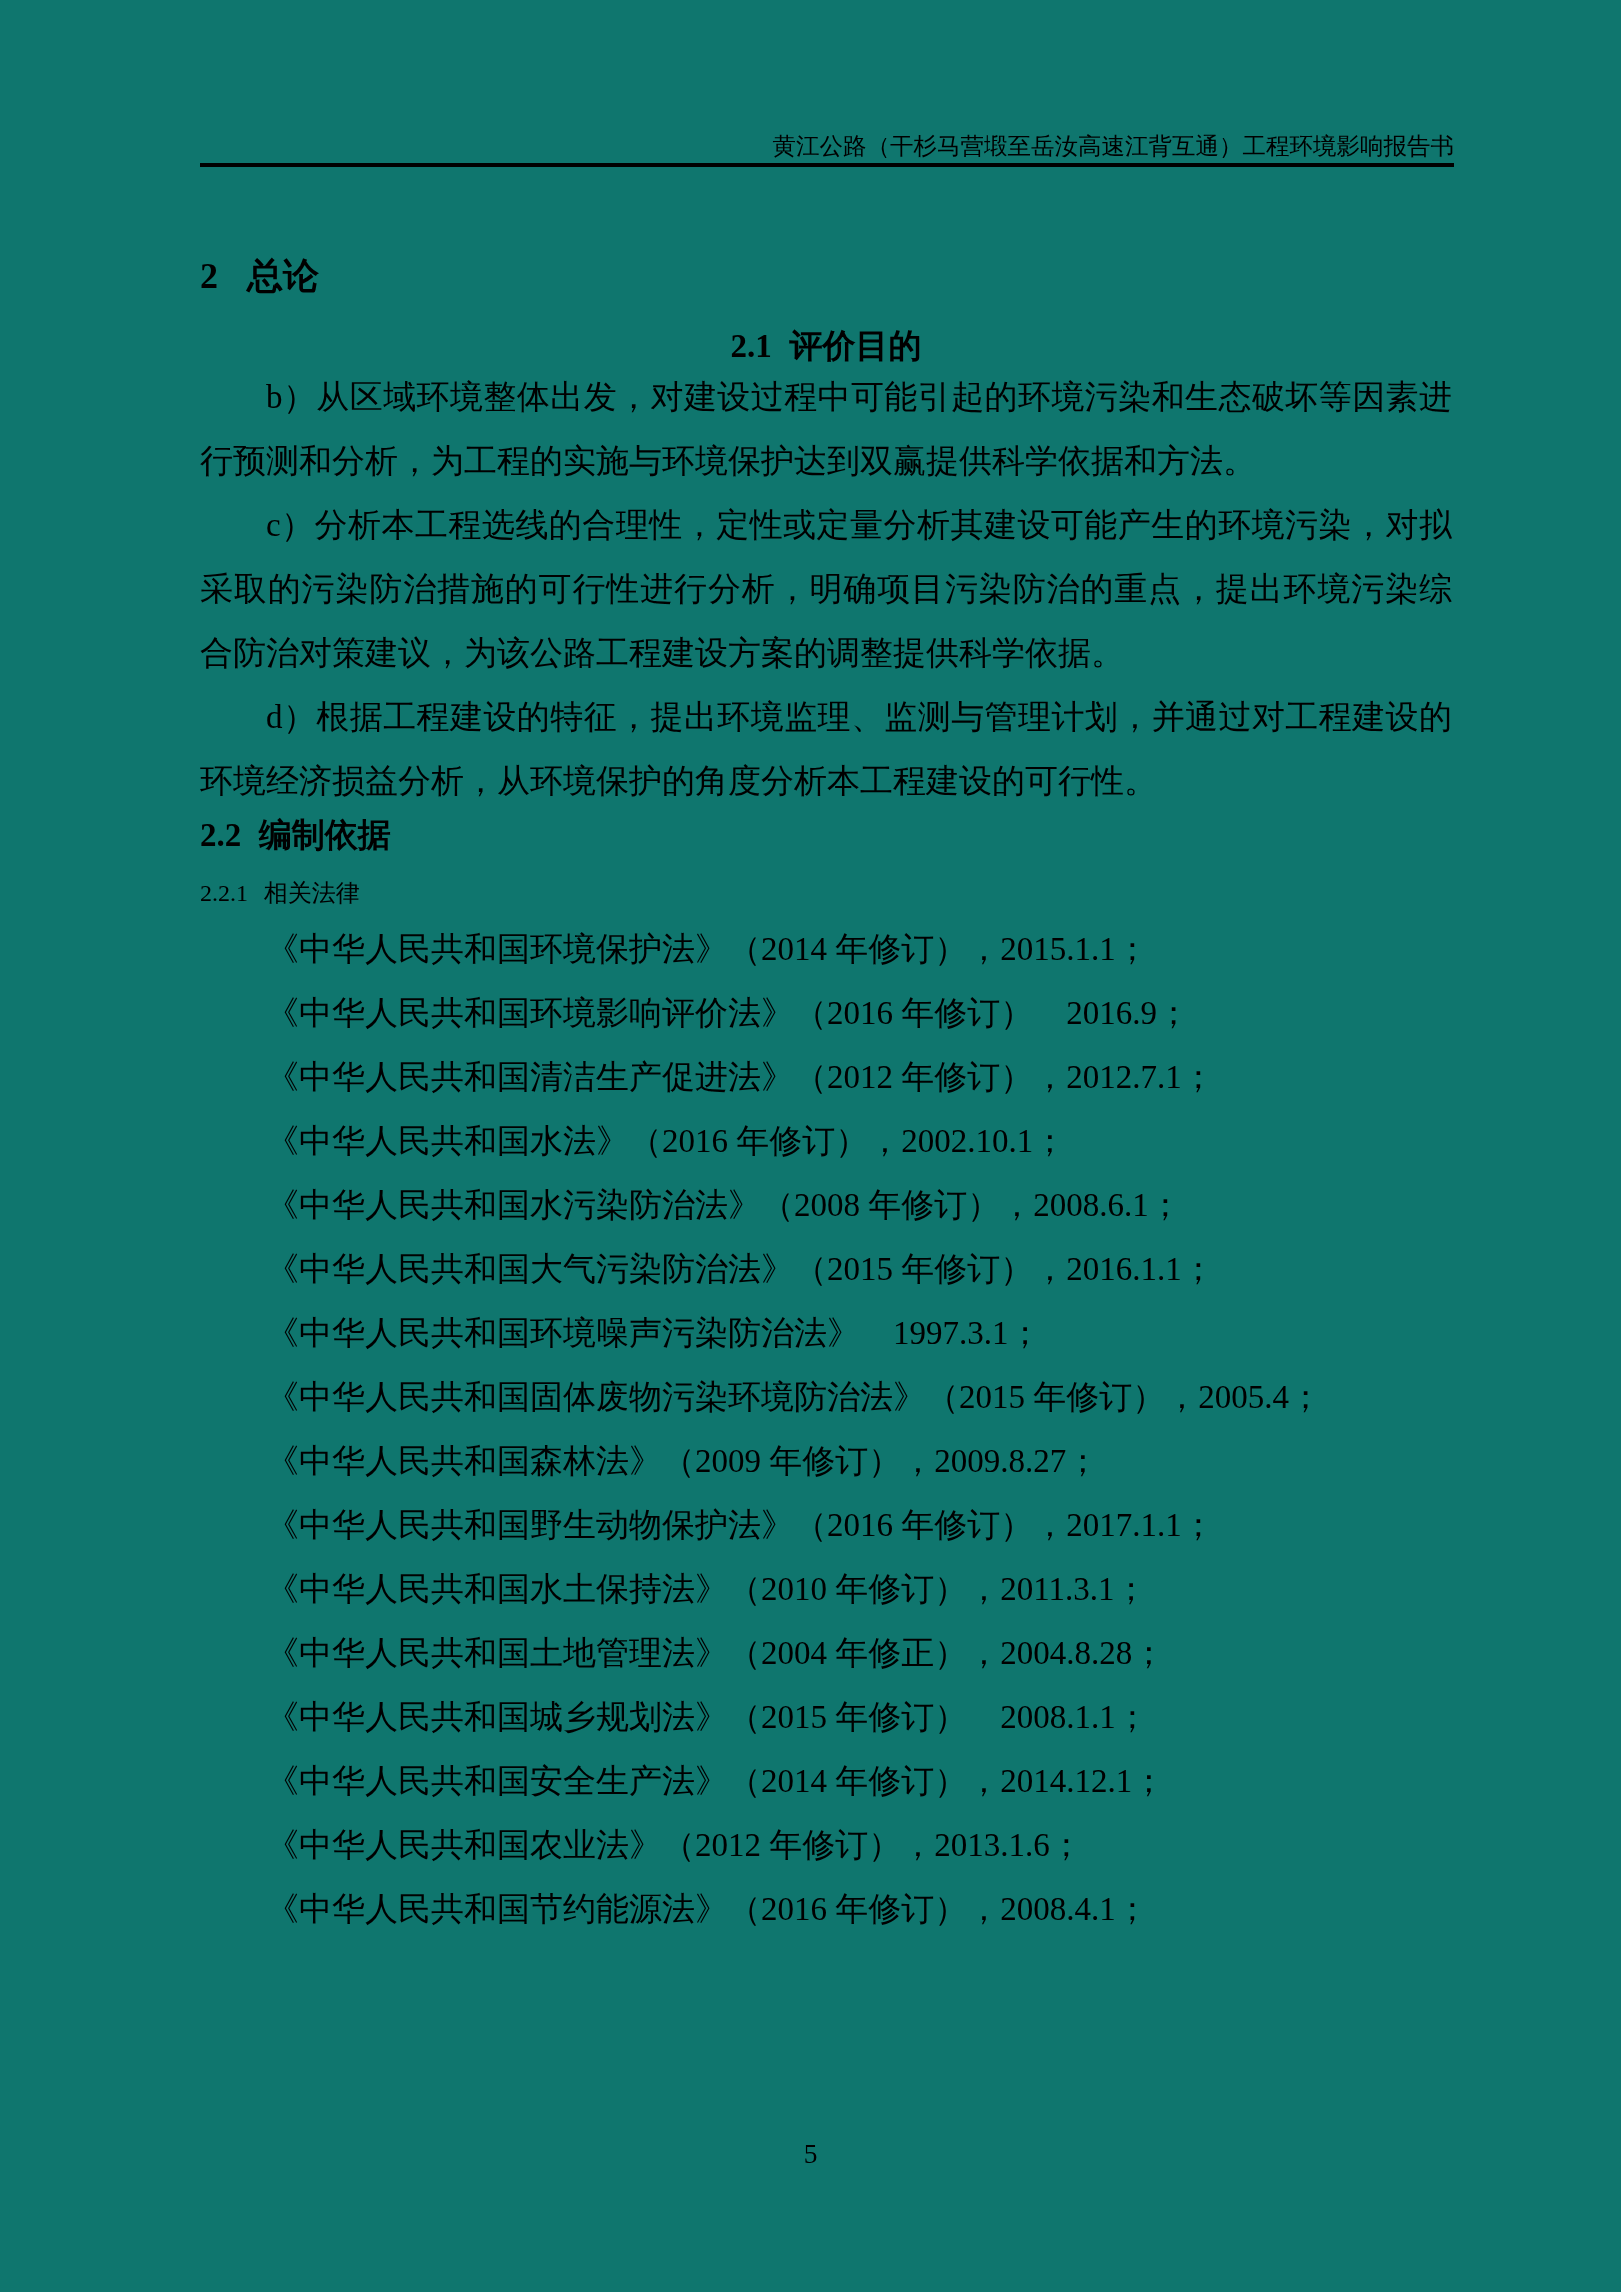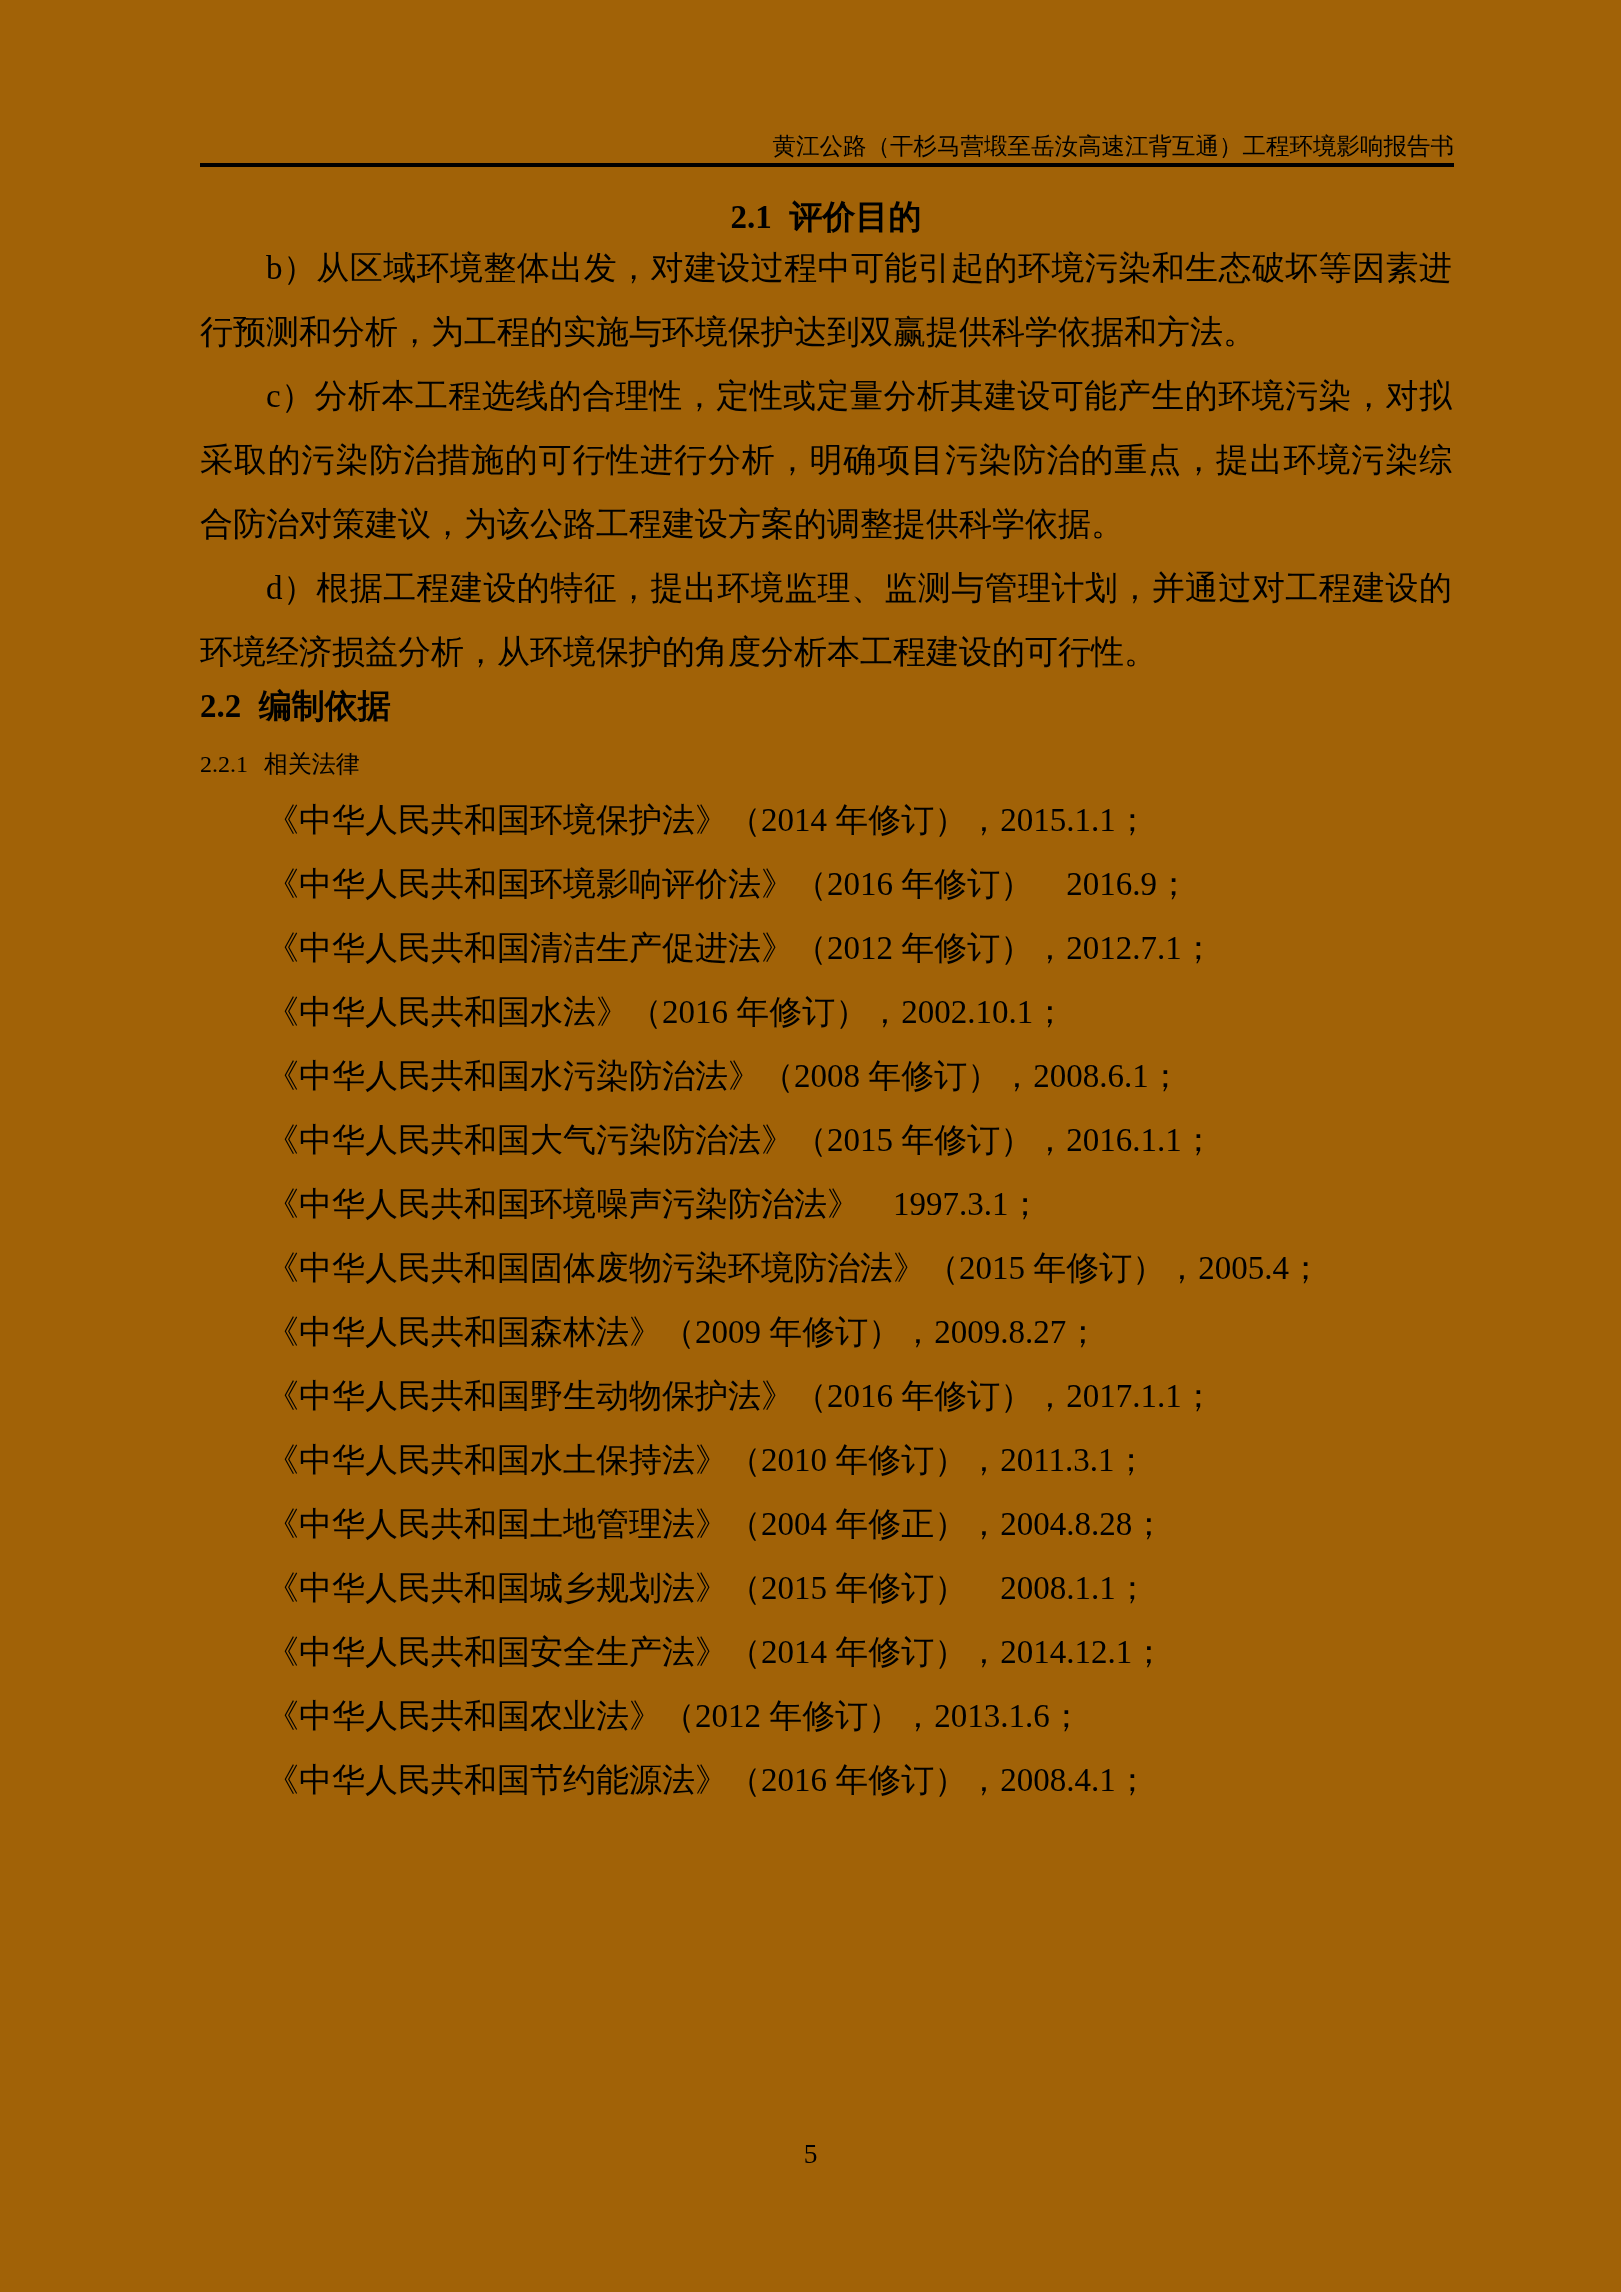--- a/index.html
+++ b/index.html
@@ -1,20 +1,20 @@
 <!DOCTYPE html>
 <html><head>
 <meta charset="utf-8">
 <style>
   html, body { margin: 0; padding: 0; background: #ffffff; }
   .page {
     position: relative;
     width: 1621px;
     height: 2293px;
-    background: #a16207;
+    background: #0f766e;
     color: #000000;
     font-family: "Liberation Serif", "DejaVu Serif", serif;
     overflow: hidden;
   }
   .header {
     margin: 133px 167px 0 200px;
     text-align: right;
     font-size: 23.5px;
     line-height: 26.5px;
     border-bottom: 4.9px solid #000000;
@@ -74,20 +74,23 @@
 <body>
 
 <div class="page">
 
   <div class="header">
     <span>黄江公路（干杉马营塅至岳汝高速江背互通）工程环境影响报告书</span>
   </div>
 
   <div class="body">
 
+    <h1 class="chapter-heading">
+      <span class="num">2</span><span>总论</span>
+    </h1>
 
     <h2 class="section-heading s21">
       <span class="num">2.1</span><span>评价目的</span>
     </h2>
 
     <p class="para">b）从区域环境整体出发，对建设过程中可能引起的环境污染和生态破坏等因素进行预测和分析，为工程的实施与环境保护达到双赢提供科学依据和方法。</p>
     <p class="para">c）分析本工程选线的合理性，定性或定量分析其建设可能产生的环境污染，对拟采取的污染防治措施的可行性进行分析，明确项目污染防治的重点，提出环境污染综合防治对策建议，为该公路工程建设方案的调整提供科学依据。</p>
     <p class="para">d）根据工程建设的特征，提出环境监理、监测与管理计划，并通过对工程建设的环境经济损益分析，从环境保护的角度分析本工程建设的可行性。</p>
 
     <h2 class="section-heading s22">

